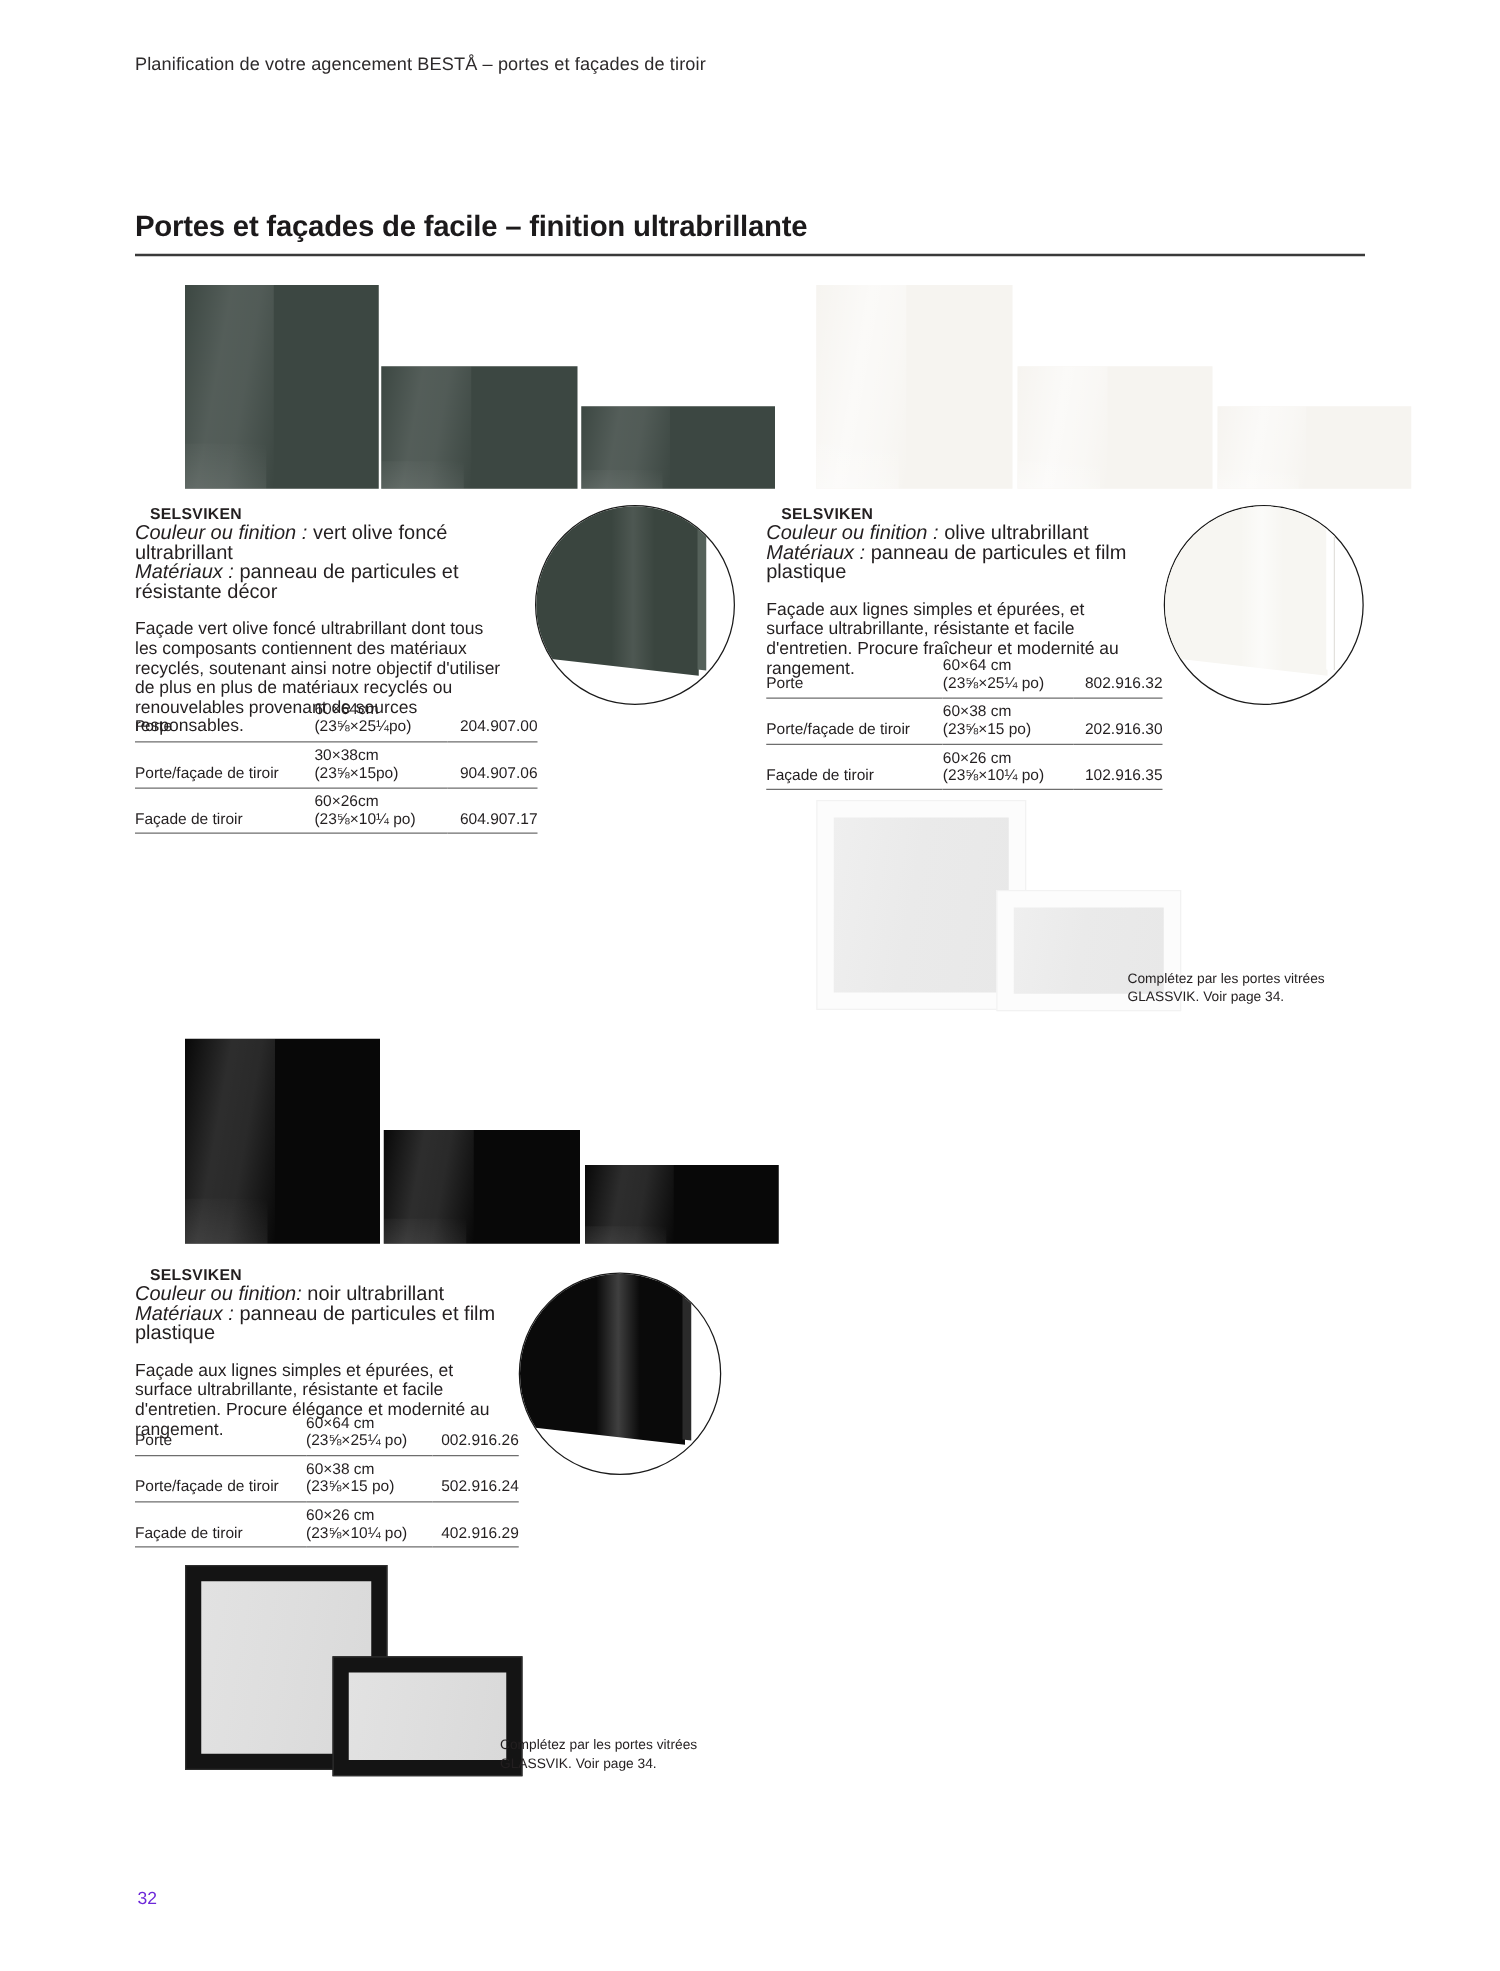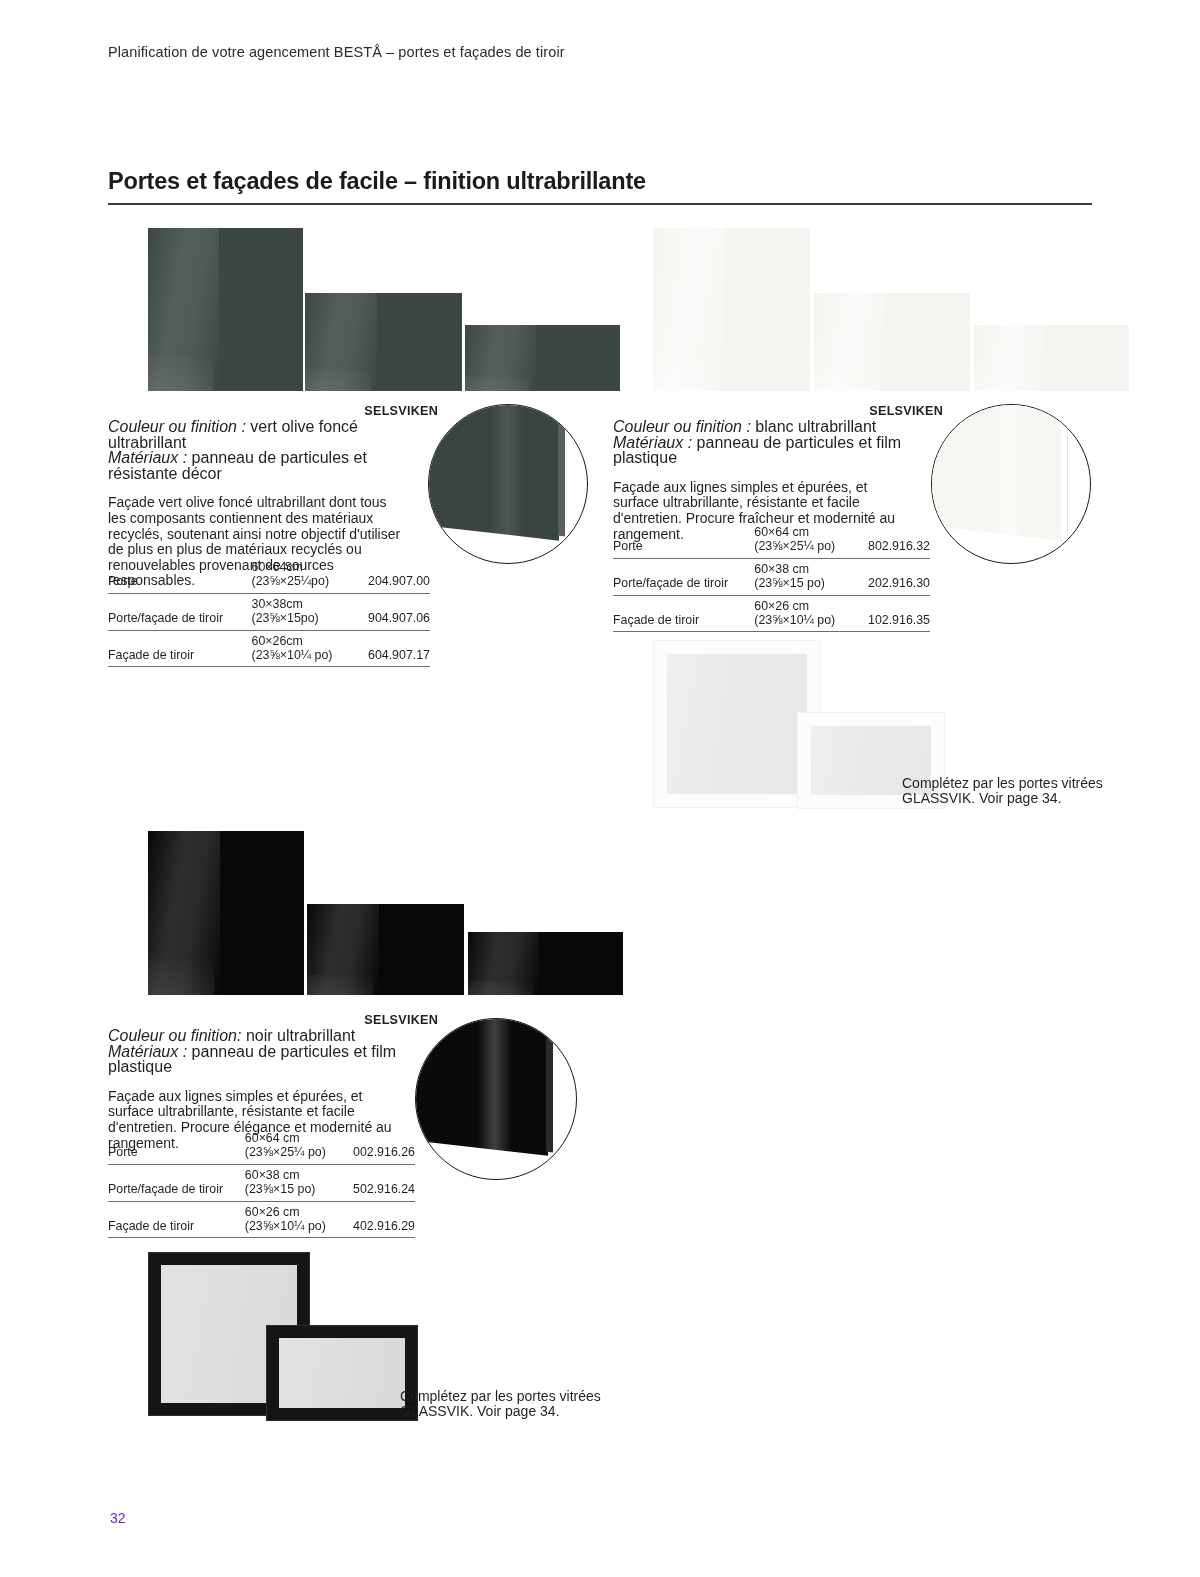--- a/index.html
+++ b/index.html
@@ -129,21 +129,20 @@
   .ci-black .edge  { background: #2a2a2a; }
   .ci-black .sheen { opacity: 0.22; }
 
   
   .desc { position: absolute; width: 330px; }
   .desc .brand {
     font-size: 12.6px;
     font-weight: bold;
     letter-spacing: 0.25px;
     margin: 0 0 1px 12px;
-    text-align: right;
   }
   .desc .spec {
     font-size: 16px;
     line-height: 15.6px;
     margin: 0;
   }
   .desc .spec i { font-style: italic; }
   .desc .body {
     font-size: 14px;
     line-height: 15.6px;
@@ -190,21 +189,21 @@
   .gd-black .bevel {
     position: absolute;
     inset: 0;
     border: 1px solid #2e2e2e;
     pointer-events: none;
   }
 
   
   .callout {
     position: absolute;
-    font-size: 14px;
+    font-size: 11px;
     line-height: 15.2px;
     white-space: nowrap;
   }
 
   
   .folio {
     position: absolute;
     left: 110px;
     top: 1510px;
     font-size: 14px;
@@ -302,21 +301,21 @@
   <div class="circle-inset ci-white" style="left:931px; top:404px; width:158px; height:158px;">
     <div class="panel"></div>
     <div class="sheen"></div>
     <div class="edge"></div>
   </div>
 
   <div class="desc" style="left:613px; top:404px;">
     <p class="brand">SELSVIKEN</p>
     <p class="spec">
       <i>Couleur ou finition :</i>
-      <span>blanc ultrabrillant</span>
+      <span>olive ultrabrillant</span>
     </p>
     <p class="spec">
       <i>Matériaux :</i>
       <span>panneau de particules et film plastique</span>
     </p>
     <p class="body" style="width:285px;">Façade aux lignes simples et épurées, et surface ultrabrillante, résistante et facile d'entretien. Procure fraîcheur et modernité au rangement.</p>
   </div>
 
   <table class="ptable" style="left:613px; top:522px; width:317px;">
     <tbody>

